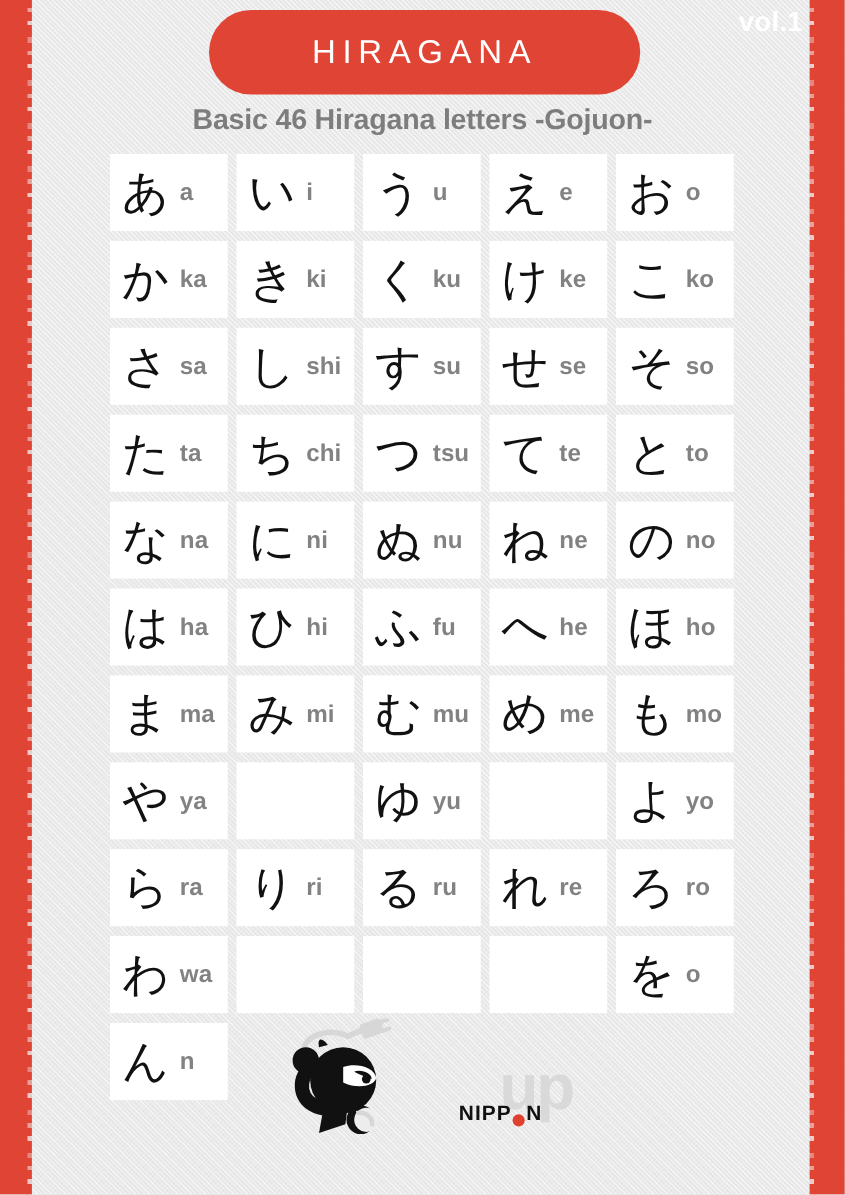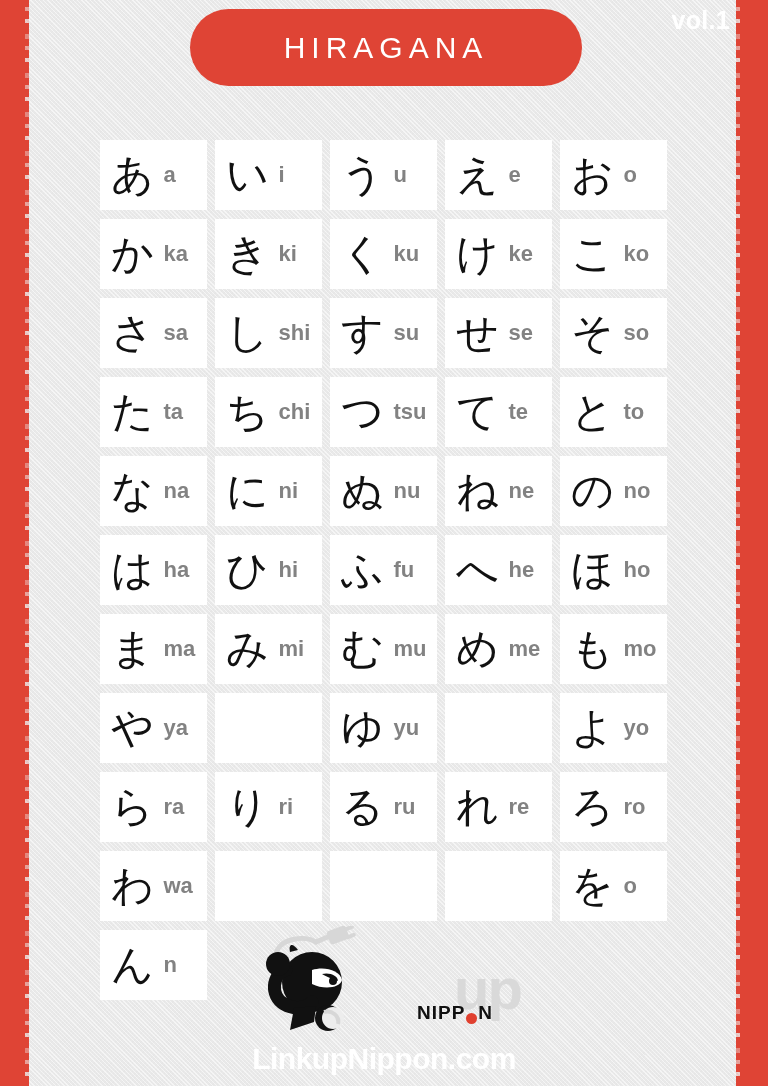--- a/index.html
+++ b/index.html
@@ -219,20 +219,21 @@
 
   <div class="edge edge-left"></div>
   <div class="edge edge-right"></div>
 
   <div class="vol">vol.1</div>
 
   <div class="title-pill">
     <span class="title-text">HIRAGANA</span>
   </div>
 
+  <div class="subtitle">Basic 46 Hiragana letters -Gojuon-</div>
 
   <div class="grid">
       <div class="cell">
         <span class="kana">あ</span>
         <span class="romaji">a</span>
       </div>
       <div class="cell">
         <span class="kana">い</span>
         <span class="romaji">i</span>
       </div>
@@ -456,16 +457,15 @@
         <span class="wm-up">up</span>
         <span class="wm-nippon">
           <span>NIPP</span>
           <span class="dot"></span>
           <span>N</span>
         </span>
       </div>
 
     </div>
 
-    <div class="site">LinkupNippon.com</div>
   </div>
 
 </div>
 
 </body></html>

